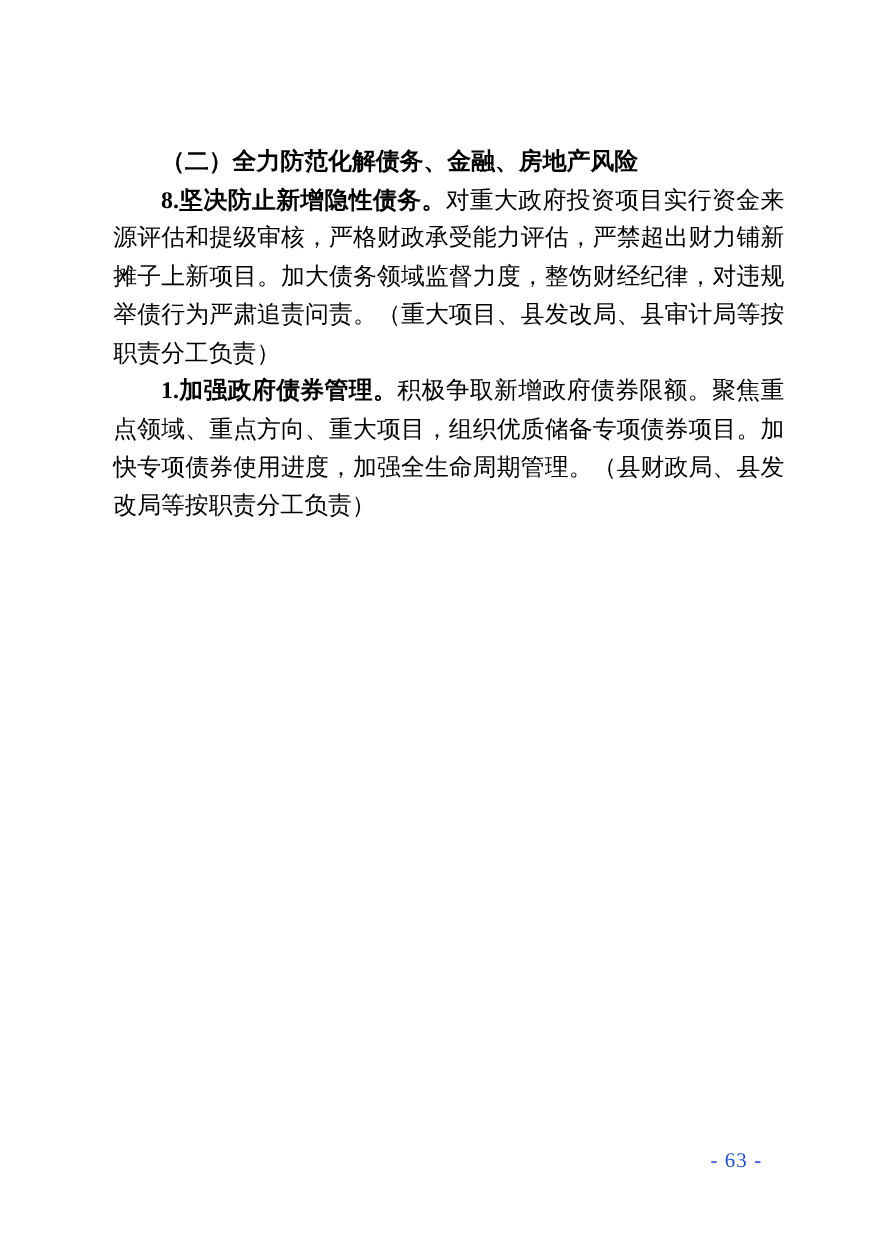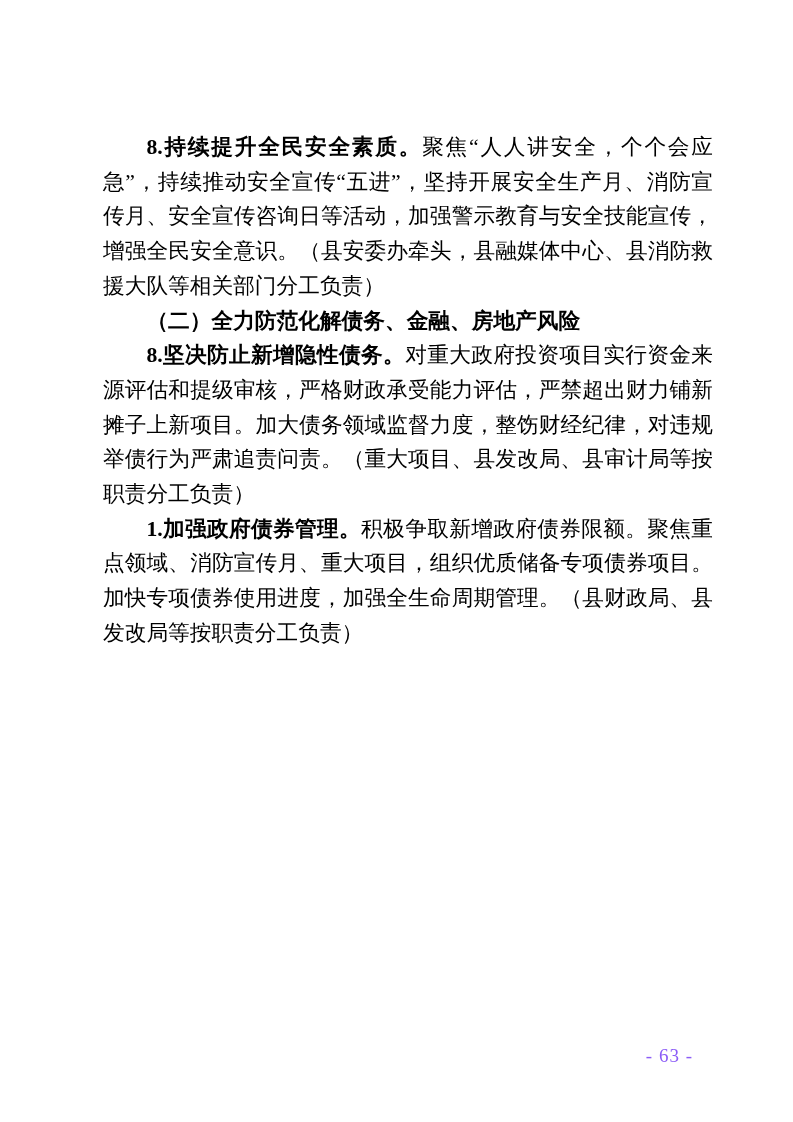--- a/index.html
+++ b/index.html
@@ -43,35 +43,34 @@
     text-indent: 2em;
     font-weight: bold;
   }
   .page-number {
     position: absolute;
     top: 1044px;
     right: 100px;
     font-size: 19px;
     line-height: 24px;
     letter-spacing: 1px;
-    color: #8b5cf6;
+    color: #1d4ed8;
   }
 </style>
 </head>
 <body>
 
 <div class="page">
   <div class="content">
 
 
-    <p><span class="lead">8.持续提升全民安全素质。</span><span>聚焦“人人讲安全，个个会应急”，持续推动安全宣传“五进”，坚持开展安全生产月、消防宣传月、安全宣传咨询日等活动，加强警示教育与安全技能宣传，增强全民安全意识。（县安委办牵头，县融媒体中心、县消防救援大队等相关部门分工负责）</span></p>
 
     <h2 class="section-heading">（二）全力防范化解债务、金融、房地产风险</h2>
 
     <p><span class="lead">8.坚决防止新增隐性债务。</span><span>对重大政府投资项目实行资金来源评估和提级审核，严格财政承受能力评估，严禁超出财力铺新摊子上新项目。加大债务领域监督力度，整饬财经纪律，对违规举债行为严肃追责问责。（重大项目、县发改局、县审计局等按职责分工负责）</span></p>
 
 
-    <p><span class="lead">1.加强政府债券管理。</span><span>积极争取新增政府债券限额。聚焦重点领域、消防宣传月、重大项目，组织优质储备专项债券项目。加快专项债券使用进度，加强全生命周期管理。（县财政局、县发改局等按职责分工负责）</span></p>
+    <p><span class="lead">1.加强政府债券管理。</span><span>积极争取新增政府债券限额。聚焦重点领域、重点方向、重大项目，组织优质储备专项债券项目。加快专项债券使用进度，加强全生命周期管理。（县财政局、县发改局等按职责分工负责）</span></p>
 
   </div>
 
   <div class="page-number">- 63 -</div>
 </div>
 
 </body></html>

